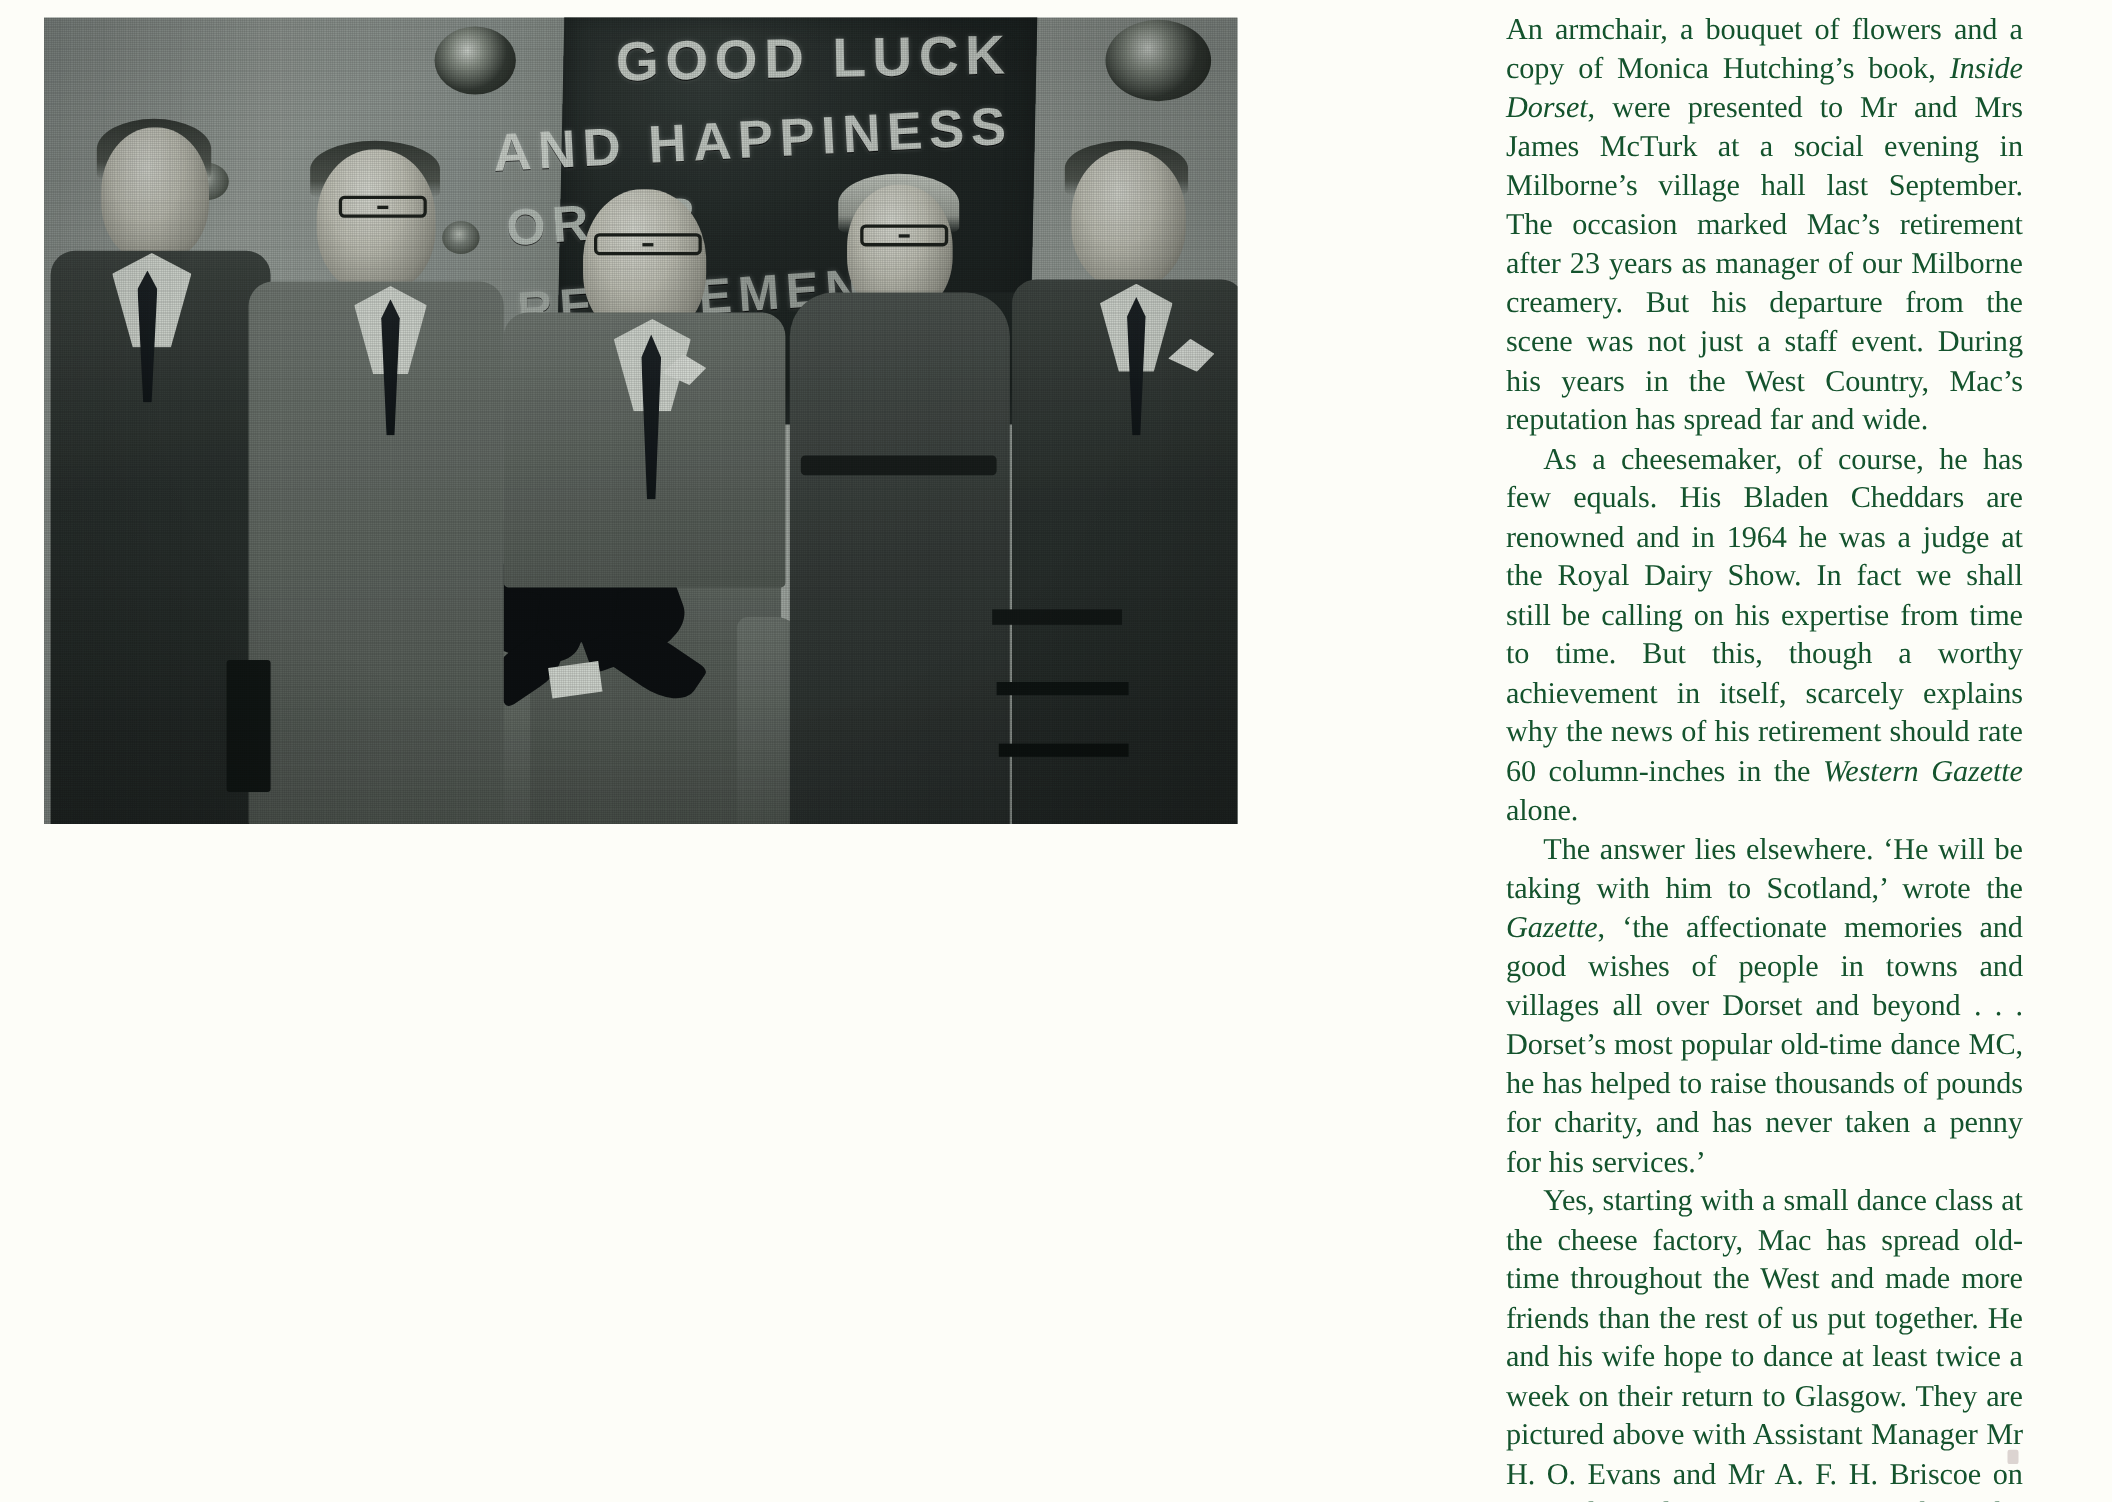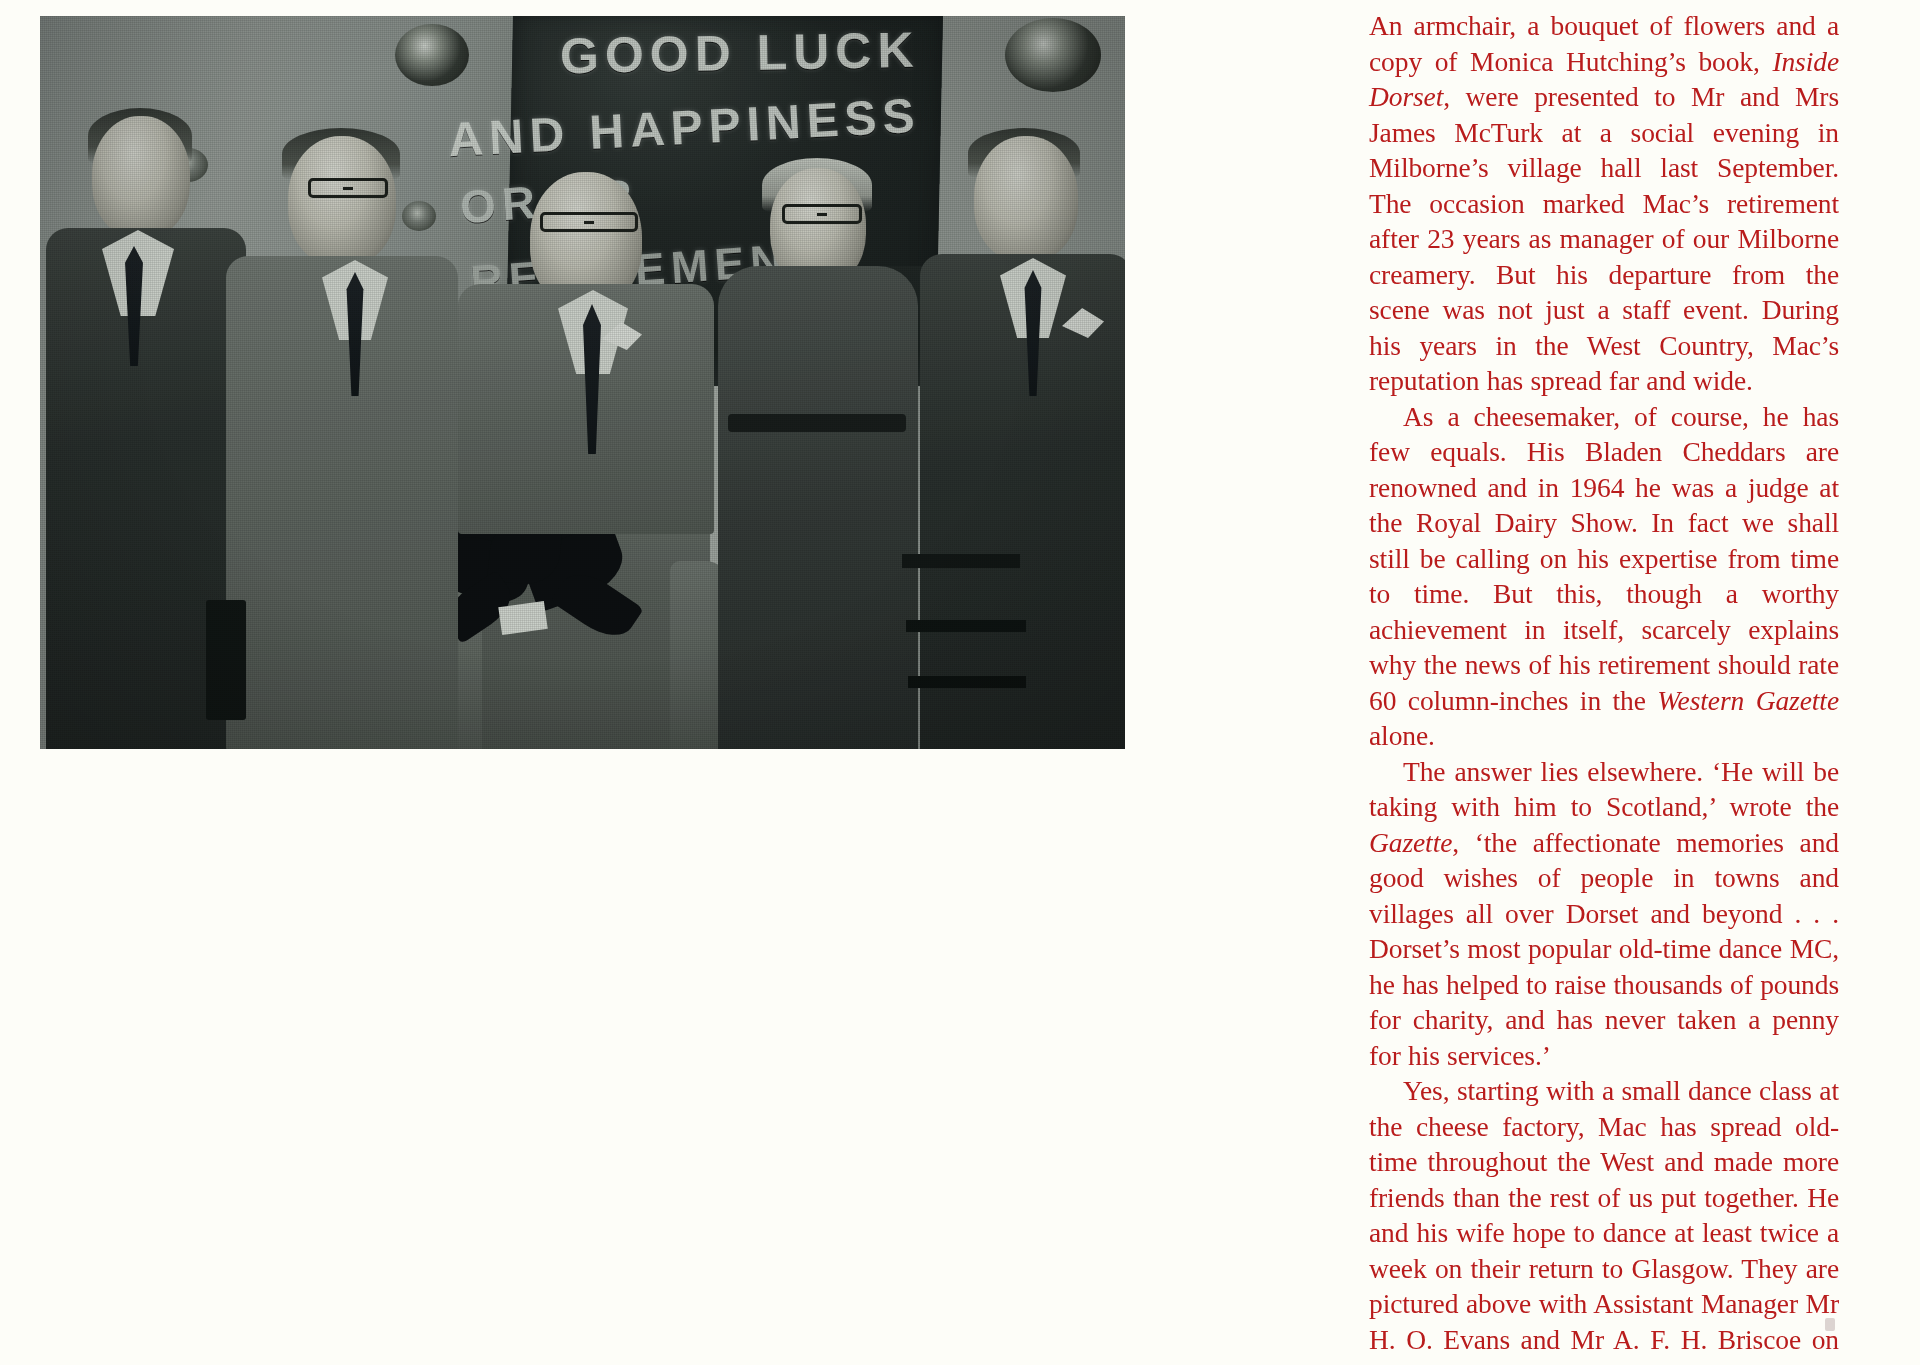--- a/index.html
+++ b/index.html
@@ -224,21 +224,21 @@
     letter-spacing: .2px;
     margin: 0 0 2px 0;
     line-height: 1.1;
   }
   .body-paragraph {
     margin: 0;
     font-size: 27.5px;
     line-height: 35.5px;
     text-align: justify;
     text-justify: inter-word;
-    color: #b91c1c;
+    color: #14532d;
     letter-spacing: -.1px;
     word-spacing: .5px;
   }
   .body-paragraph.indent { text-indent: 34px; }
   .body-paragraph em { font-style: italic; }
 
   
   #print-speck {
     position: absolute;
     left: 1825px; top: 1318px;

